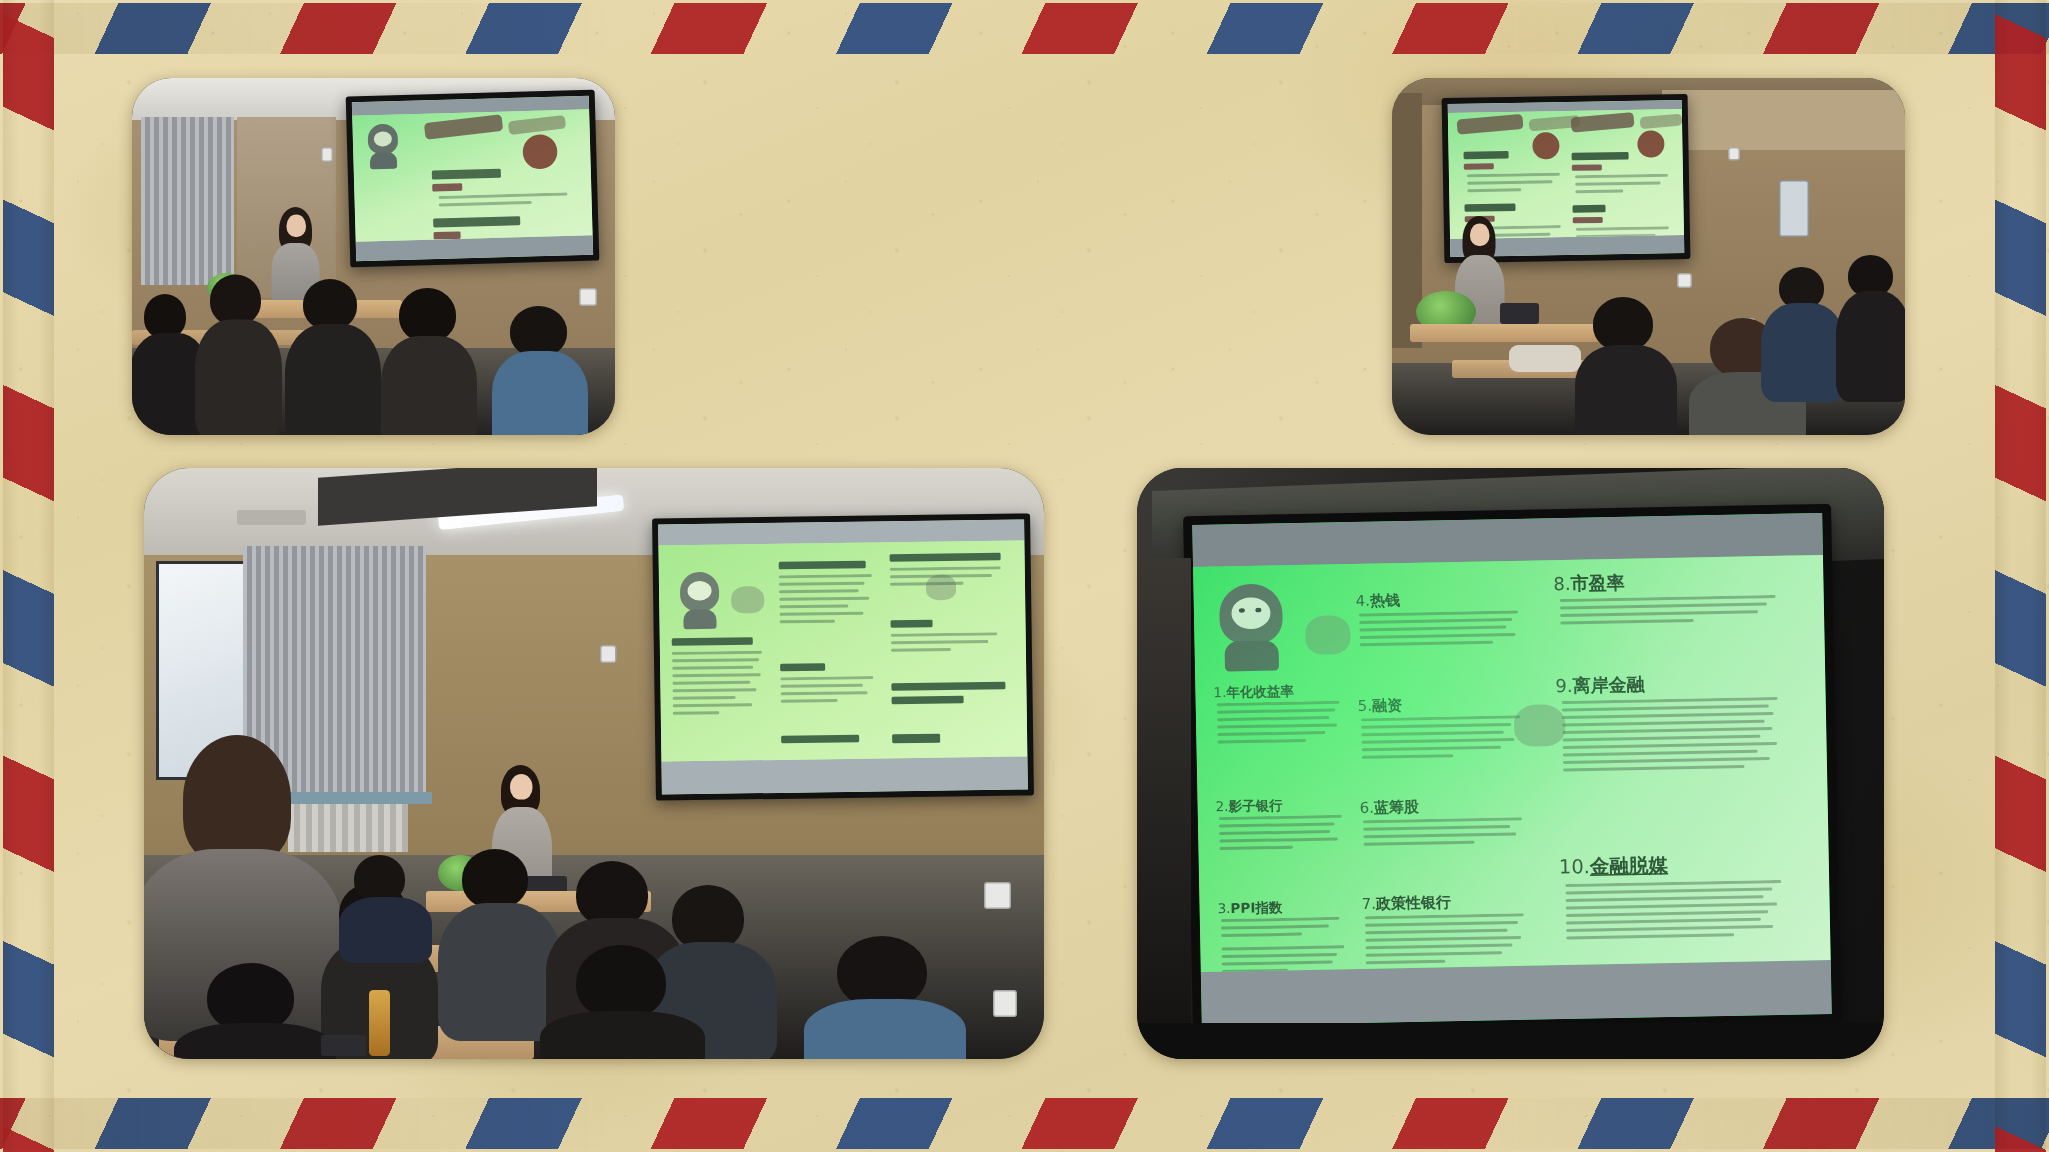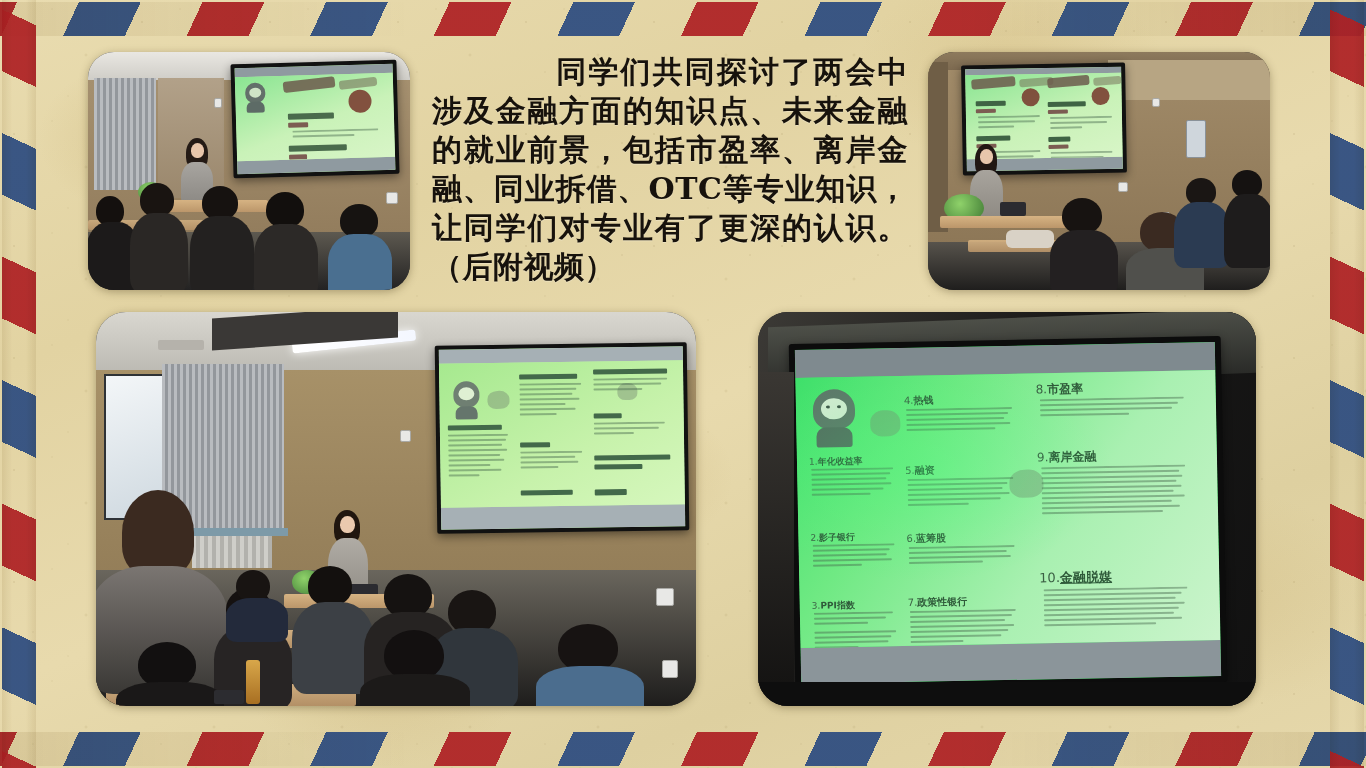--- a/index.html
+++ b/index.html
@@ -575,15 +575,14 @@
             <div style="position:absolute;inset:0;background:radial-gradient(ellipse 60% 55% at 30% 35%, rgba(60,255,120,.28), rgba(0,0,0,0) 75%);pointer-events:none;"></div>
           </div>
         </div>
       </div>
 
       <div style="position:absolute;left:0;top:60px;width:36px;height:320px;background:linear-gradient(#3a3733,#141312);"></div>
       <div style="position:absolute;left:0;bottom:0;right:0;height:24px;background:#0e0e0e;"></div>
     </div>
   </div>
 
-  <div id="caption">　　同学们共同探讨了两会中涉及金融方面的知识点、未来金融的就业前景，包括市盈率、离岸金融、同业拆借、OTC等专业知识，让同学们对专业有了更深的认识。（后附视频）</div>
 
 </div>
 
 </body></html>

